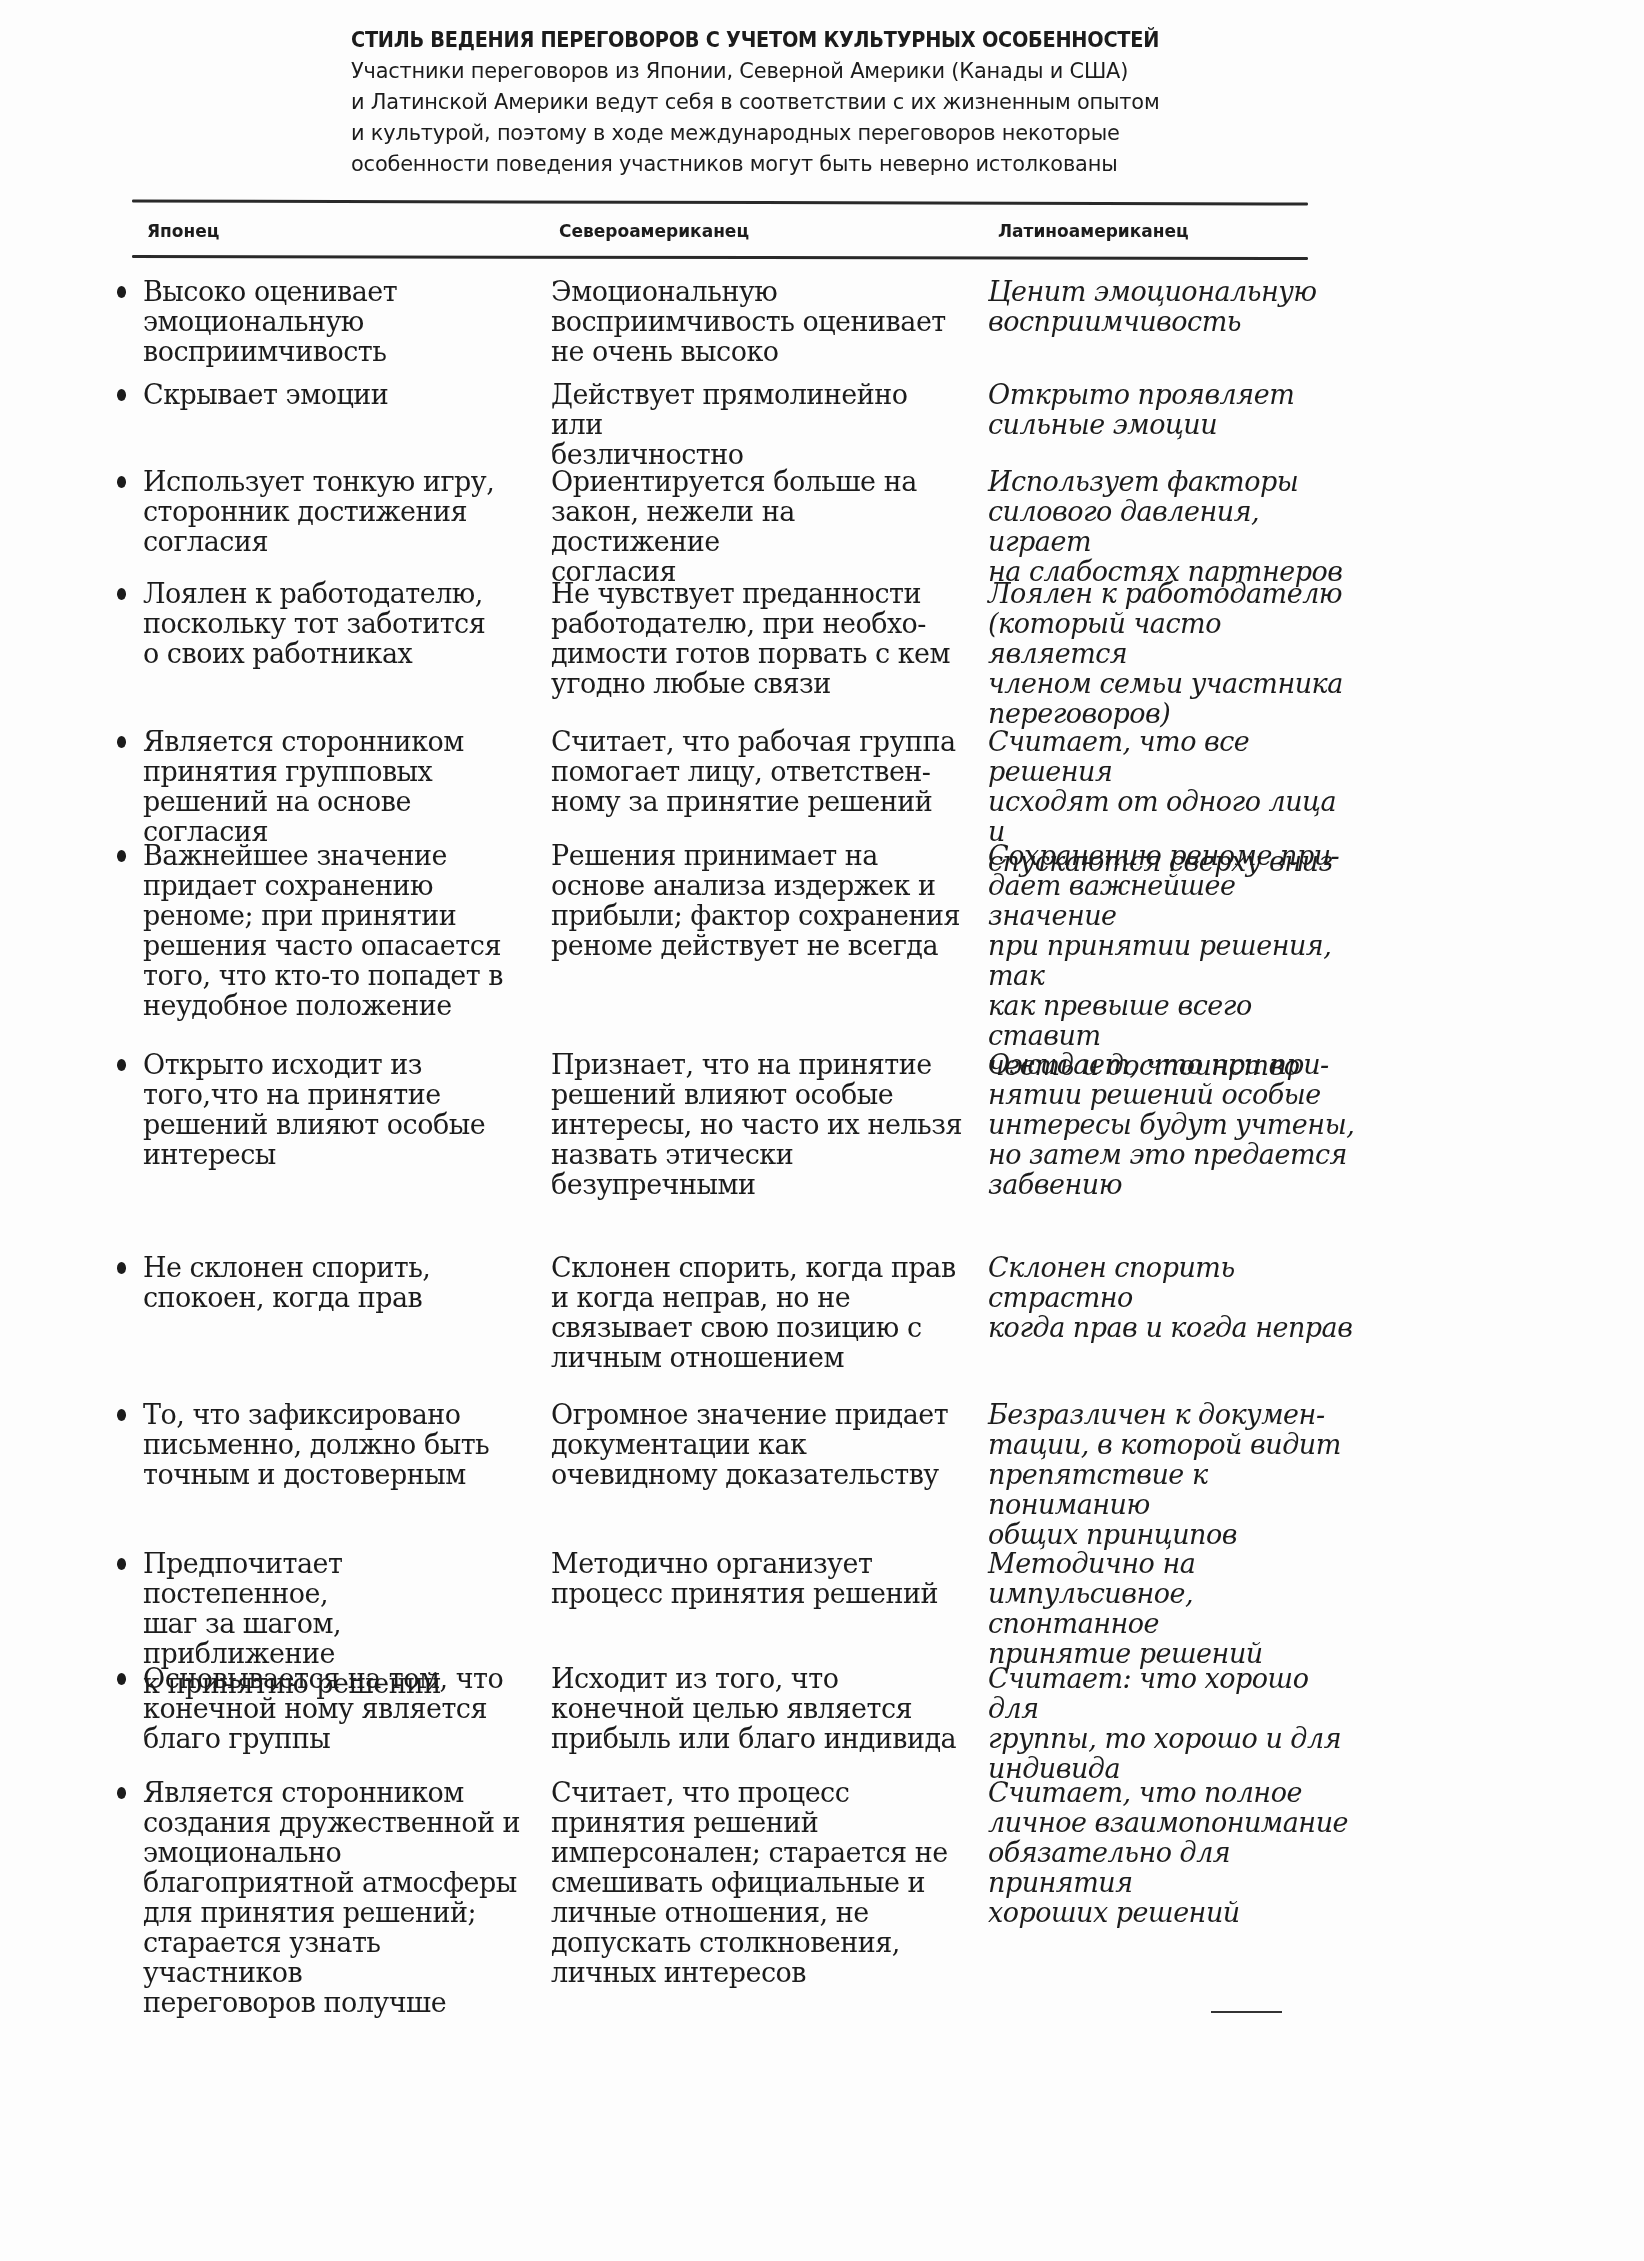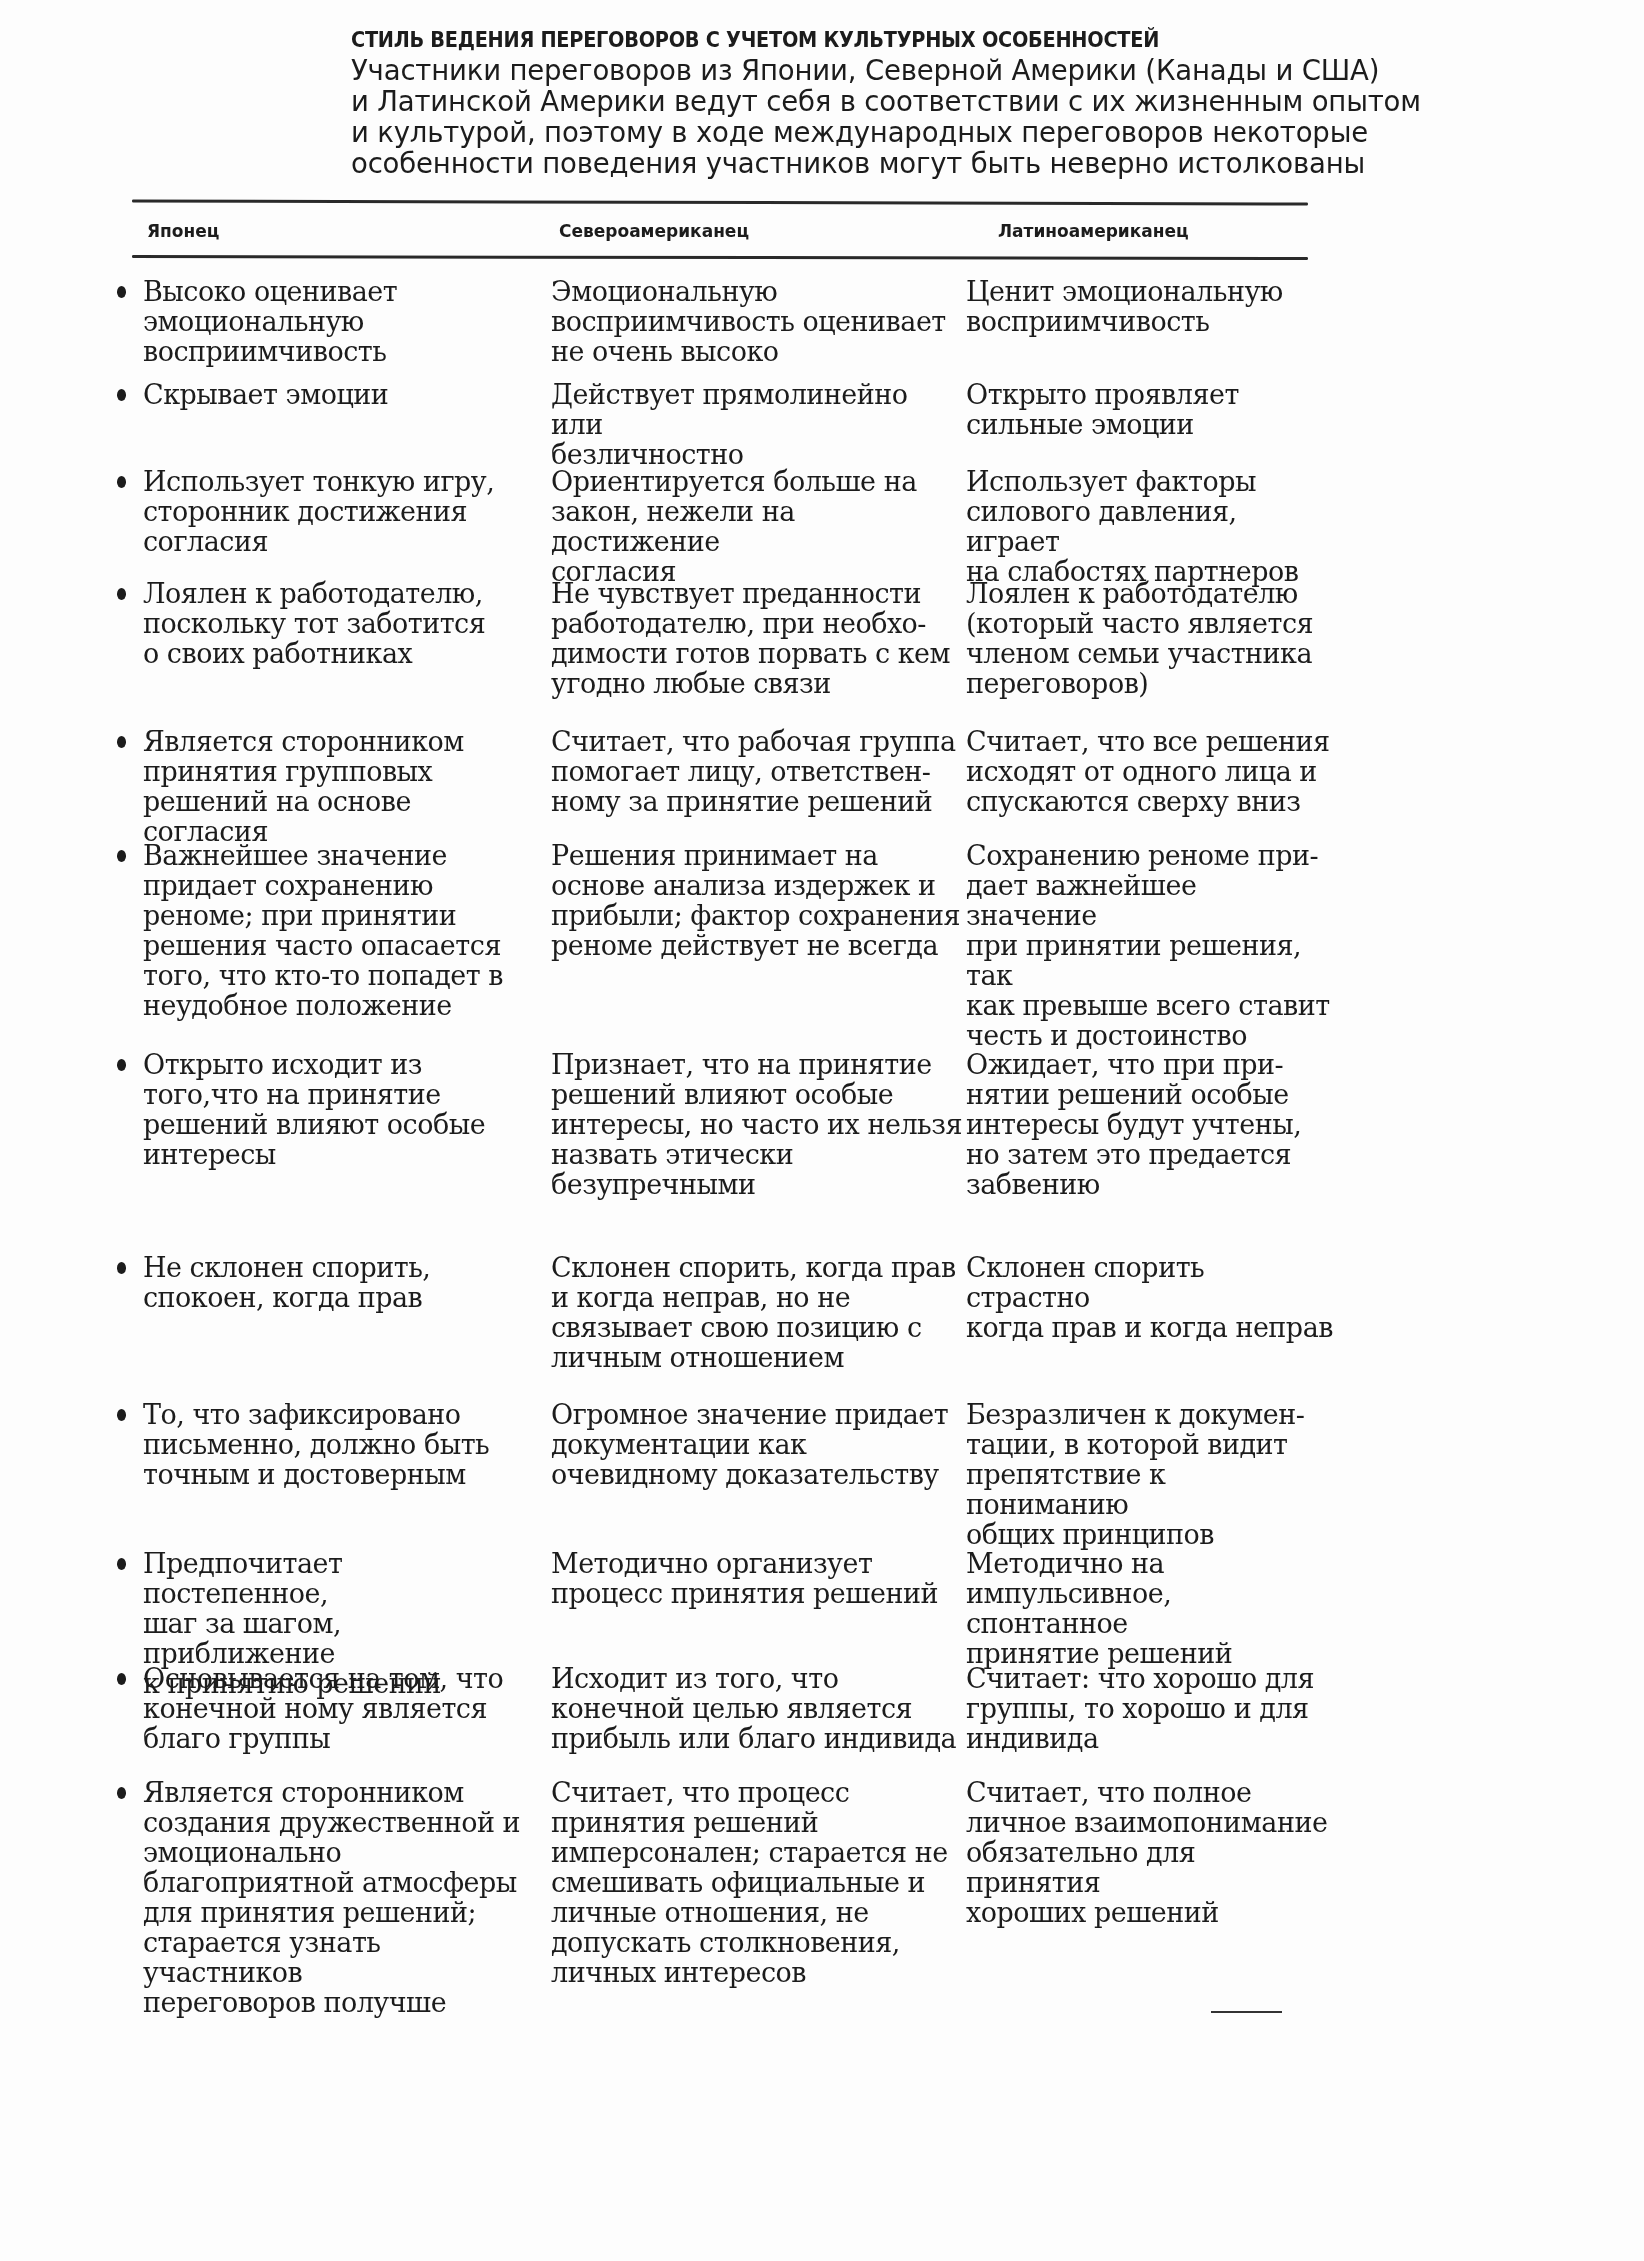--- a/index.html
+++ b/index.html
@@ -23,21 +23,21 @@
     white-space: nowrap;
     transform: scaleX(0.92);
     transform-origin: left top;
   }
   .intro {
     position: absolute;
     left: 351px;
     top: 55px;
     width: 966px;
     font-family: "DejaVu Sans", sans-serif;
-    font-size: 29px;
+    font-size: 22px;
     line-height: 31px;
     letter-spacing: -0.2px;
   }
   .intro .line { display: block; white-space: nowrap; transform: scaleX(0.95); transform-origin: left top; }
   .rule {
     position: absolute;
     left: 132px;
     width: 1176px;
     height: 2.6px;
     background: #2a2a2a;
@@ -69,21 +69,21 @@
     position: absolute;
     top: 0;
     font-family: "DejaVu Serif", serif;
     font-size: 27px;
     line-height: 30px;
     letter-spacing: -0.5px;
     white-space: pre-line;
   }
   .cell.c1 { left: 143px; width: 387px; }
   .cell.c2 { left: 551px; width: 412px; }
-  .cell.c3 { left: 966px; width: 367px; }
+  .cell.c3 { left: 988px; width: 367px; font-style: italic; }
   .bullet {
     position: absolute;
     left: 117px;
     top: 9px;
     width: 9px;
     height: 11.6px;
     border-radius: 50%;
     background: #1c1c1c;
   }
   .end-mark {

